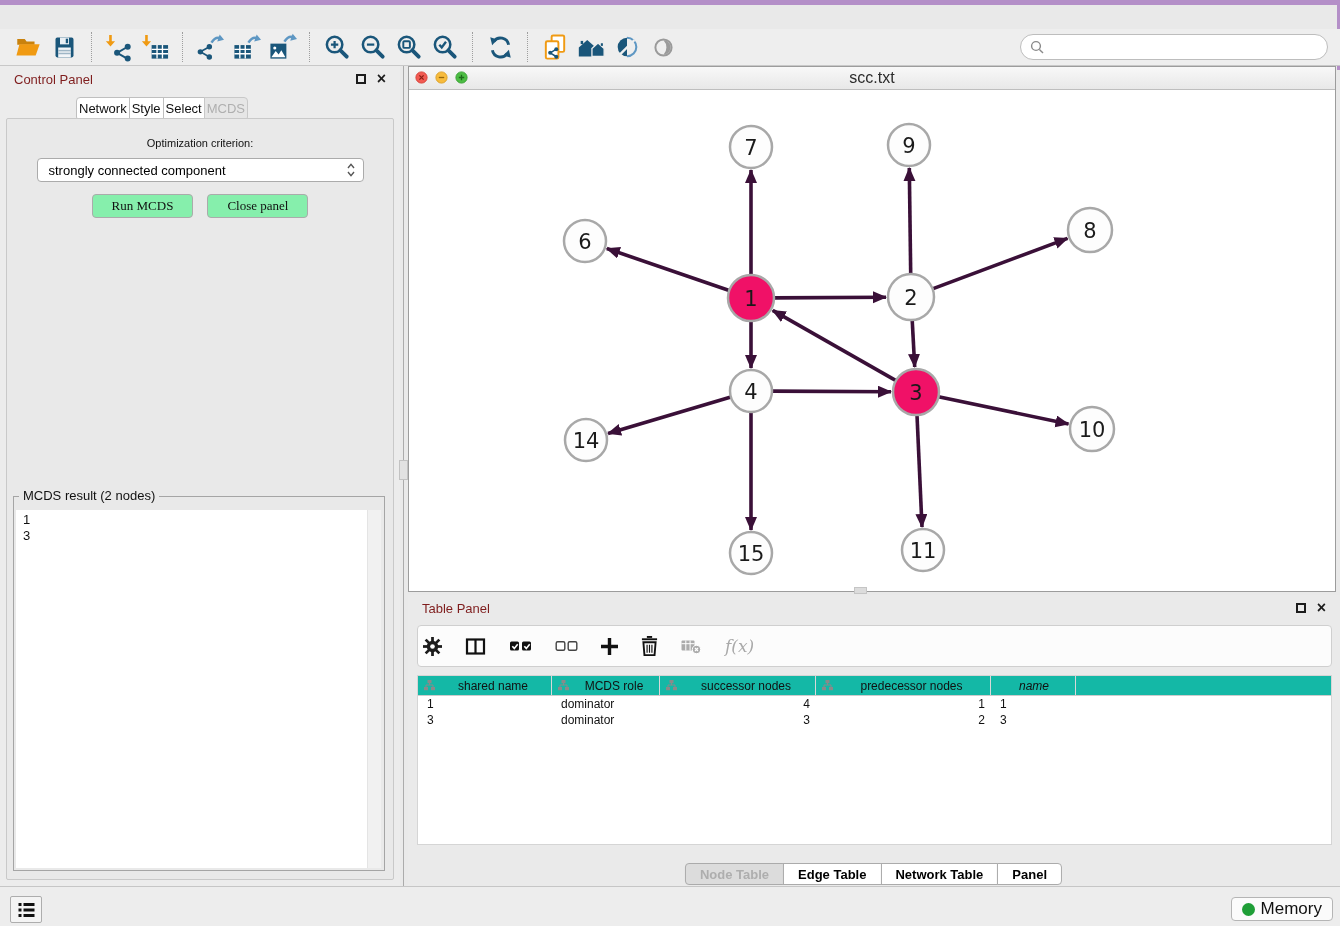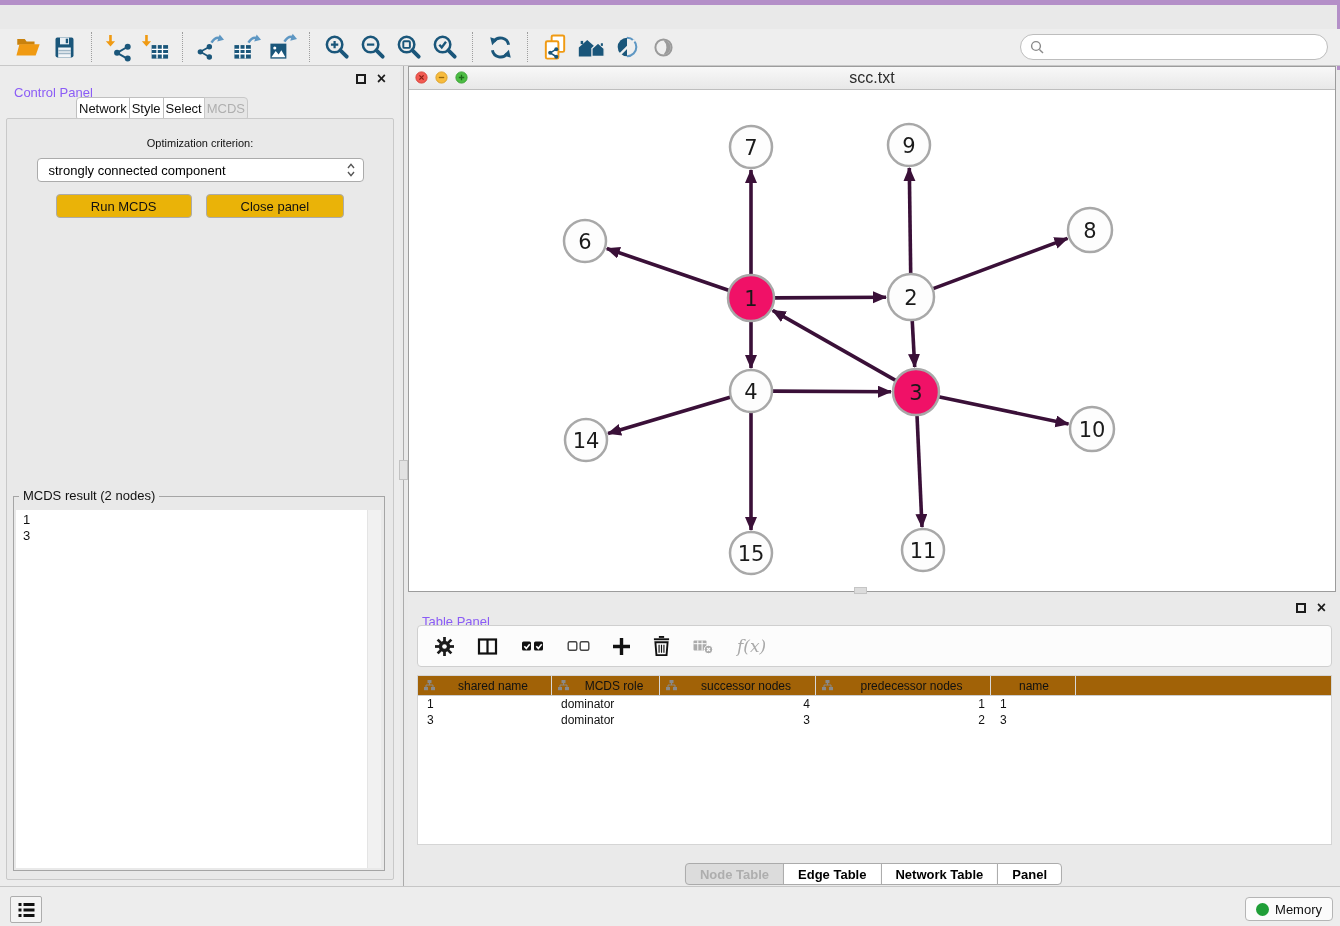--- a/index.html
+++ b/index.html
@@ -20,39 +20,39 @@
            box-sizing:border-box;}
   .tbtn{width:36px;height:32px;display:flex;align-items:center;justify-content:center;flex:0 0 auto;}
   .tb-div{height:30px;border-left:1px dotted #9E9E9E;margin:0 9px;flex:0 0 auto;}
   .search-box{margin-left:auto;margin-right:12px;width:288px;height:24px;background:#fff;
               border:1px solid #BDBDBD;border-radius:13px;display:flex;align-items:center;
               padding:0 9px;gap:5px;flex:0 0 auto;}
   .search-box input{border:none;outline:none;flex:1;font-size:13px;background:transparent;
                     font-family:"Liberation Sans",sans-serif;}
   
   .control-panel{position:absolute;left:0;top:66px;width:400px;height:820px;background:#ECECEC;}
-  .panel-title{position:absolute;left:14px;top:19px;font-size:13px;color:#8b5cf6;}
+  .panel-title{position:absolute;left:14px;top:6px;font-size:13px;color:#7f1d1d;}
   .panel-ctrls{position:absolute;right:14px;top:7px;display:flex;gap:11px;align-items:center;}
   .float-ico{width:10px;height:10px;border:2px solid #1C1C1C;box-sizing:border-box;}
   .close-ico{font-size:16px;font-weight:700;color:#1C1C1C;line-height:12px;}
   .cp-tabs{position:absolute;left:77px;top:31px;display:flex;}
   .cp-tab{border:1px solid #BFBFBF;background:#FFF;color:#111;font-size:13px;
           padding:3px 2px 4px;margin-left:-1px;position:relative;}
   .cp-tab:first-child{border-radius:4px 0 0 4px;}
   .cp-tab:last-child{border-radius:0 4px 4px 0;text-align:right;}
   .cp-tab.sel{background:#E6E6E6;color:#AFAFAF;border-color:#C8C8C8;}
   .cp-content{position:absolute;left:6px;right:6px;top:52px;bottom:6px;background:#E9E9E9;
               border:1px solid #C9C9C9;border-radius:2px;}
   .opt-label{margin-top:18px;text-align:center;font-size:11px;color:#111;}
   .cp-select{margin:9px auto 0;width:306px;height:22px;background:#fff;border:1px solid #ABABAB;
              border-radius:4px;display:flex;align-items:center;padding:0 8px 0 11px;font-size:13px;}
   .cp-select .val{flex:1;}
   .btn-row{display:flex;justify-content:center;gap:14px;margin-top:12px;}
-  .btn{background:#eab308;border:1px solid #ABABAB;border-radius:4px;height:22px;
-       padding:0 34px;font-size:13px;display:flex;align-items:center;color:#111;}
+  .btn{background:#86efac;border:1px solid #ABABAB;border-radius:4px;height:22px;
+       padding:0 19px;font-size:13px;display:flex;align-items:center;color:#111;font-family:Liberation Serif, serif;}
   .mcds-fieldset{position:absolute;left:6px;right:8px;top:377px;bottom:8px;
                  border:1px solid #A5A5A5;}
   .mcds-legend{position:absolute;top:-9px;left:5px;background:#E9E9E9;padding:0 4px;
                font-size:13px;color:#111;white-space:nowrap;}
   .result-area{position:absolute;left:2px;right:3px;top:13px;bottom:2px;background:#fff;overflow:hidden;}
   .result-scroll{position:absolute;right:0;top:0;bottom:0;width:13px;background:#F1F1F1;
                  border-left:1px solid #E4E4E4;}
   .result-pre{margin:2px 0 0 7px;font-family:"Liberation Sans",sans-serif;font-size:13px;
               line-height:15.5px;white-space:pre;color:#111;}
   
@@ -68,45 +68,45 @@
                background:linear-gradient(#F8F8F8,#E8E8E8);border-bottom:1px solid #BEBEBE;}
   .nw-title{position:absolute;left:0;top:0;width:100%;text-align:center;line-height:22px;
             font-size:16px;color:#2B2B2B;}
   .tl{position:absolute;top:4px;}
   .nw-canvas{position:absolute;left:0;top:23px;right:0;bottom:0;background:#fff;}
   .nw-canvas svg{display:block;}
   
   .table-panel{position:absolute;left:408px;top:595px;width:932px;height:291px;background:#EAEAEA;}
   .tp-toolbar{position:absolute;left:9px;right:8px;top:30px;height:42px;background:#FCFCFC;
               border:1px solid #CFCFCF;border-radius:4px;display:flex;align-items:center;
-              padding-left:17px;gap:23px;box-sizing:border-box;}
+              padding-left:5px;gap:23px;box-sizing:border-box;}
   .fx-label{font-family:"DejaVu Serif",serif;font-style:italic;font-size:17px;color:#A9A9A9;}
   .tp-table{position:absolute;left:9px;right:8px;top:80px;bottom:41px;background:#fff;
             border:1px solid #D5D5D5;box-sizing:border-box;overflow:hidden;}
-  .tg-header{display:flex;height:19px;background:#a16207;border-bottom:1px solid #CCC;}
+  .tg-header{display:flex;height:19px;background:#14b8a6;border-bottom:1px solid #CCC;}
   .tg-hcell{display:flex;align-items:center;border-right:1px solid #D8D8D8;font-size:12px;
             color:#111;box-sizing:border-box;padding:0 4px 0 6px;gap:4px;}
   .tg-hcell .lbl{flex:1;text-align:center;white-space:nowrap;overflow:hidden;}
   .tg-row{display:flex;height:16px;align-items:center;font-size:12px;color:#111;}
   .tg-cell{box-sizing:border-box;white-space:nowrap;overflow:hidden;}
   .tp-tabs{position:absolute;left:50%;transform:translateX(-50%);top:268px;display:flex;height:22px;}
   .tp-tab{border:1px solid #ABABAB;background:#fff;color:#000;font-size:13px;font-weight:600;
           padding:0 14px;margin-left:-1px;display:flex;align-items:center;}
   .tp-tab:first-child{border-radius:4px 0 0 4px;}
   .tp-tab:last-child{border-radius:0 4px 4px 0;}
   .tp-tab.sel{background:#DCDCDC;color:#AEAEAE;}
   
   .statusbar{position:absolute;left:0;bottom:0;width:100%;height:40px;background:#EDEDED;
              border-top:1px solid #C6C6C6;box-sizing:border-box;}
   .list-btn{position:absolute;left:10px;top:9px;width:30px;height:25px;background:#F4F4F4;
             border:1px solid #ADADAD;border-radius:2px;display:flex;align-items:center;
             justify-content:center;}
   .memory-btn{position:absolute;right:7px;top:10px;height:24px;background:#FBFBFB;
               border:1px solid #B5B5B5;border-radius:4px;display:flex;align-items:center;
-              gap:6px;padding:0 10px;font-size:13px;color:#111;box-sizing:border-box;}
+              gap:6px;padding:0 10px;font-size:17px;color:#111;box-sizing:border-box;}
   .mem-dot{width:13px;height:13px;border-radius:50%;background:#1F9E37;}
 </style>
 </head>
 <body>
 
 <div class="app">
   <div class="purple-top"></div>
   <div class="purple-right"></div>
 
 
@@ -438,21 +438,21 @@
           </div>
           <div class="tg-hcell" style="width: 175px;">
             <svg width="11" height="11" viewBox="0 0 11 11">
               <path d="M5.5 3v2M2 7V5h7v2" stroke="#8A8A8A" fill="none"></path>
               <rect x="3.5" y="0" width="4" height="3.2" fill="#8A8A8A"></rect>
               <rect x="0" y="7" width="4" height="3.2" fill="#8A8A8A"></rect>
               <rect x="7" y="7" width="4" height="3.2" fill="#8A8A8A"></rect>
             </svg>
             <span class="lbl">predecessor nodes</span>
           </div>
-          <div class="tg-hcell" style="width: 85px;">
+          <div class="tg-hcell" style="width: 85px; font-style: italic;">
             <span class="lbl">name</span>
           </div>
         </div>
       <div id="table-body">
           <div class="tg-row">
             <div class="tg-cell" style="width: 134px; text-align: left; padding: 0px 0px 0px 9px;">1</div>
             <div class="tg-cell" style="width: 108px; text-align: left; padding: 0px 0px 0px 9px;">dominator</div>
             <div class="tg-cell" style="width: 156px; text-align: right; padding: 0px 6px 0px 0px;">4</div>
             <div class="tg-cell" style="width: 175px; text-align: right; padding: 0px 6px 0px 0px;">1</div>
             <div class="tg-cell" style="width: 85px; text-align: left; padding: 0px 0px 0px 9px;">1</div>

